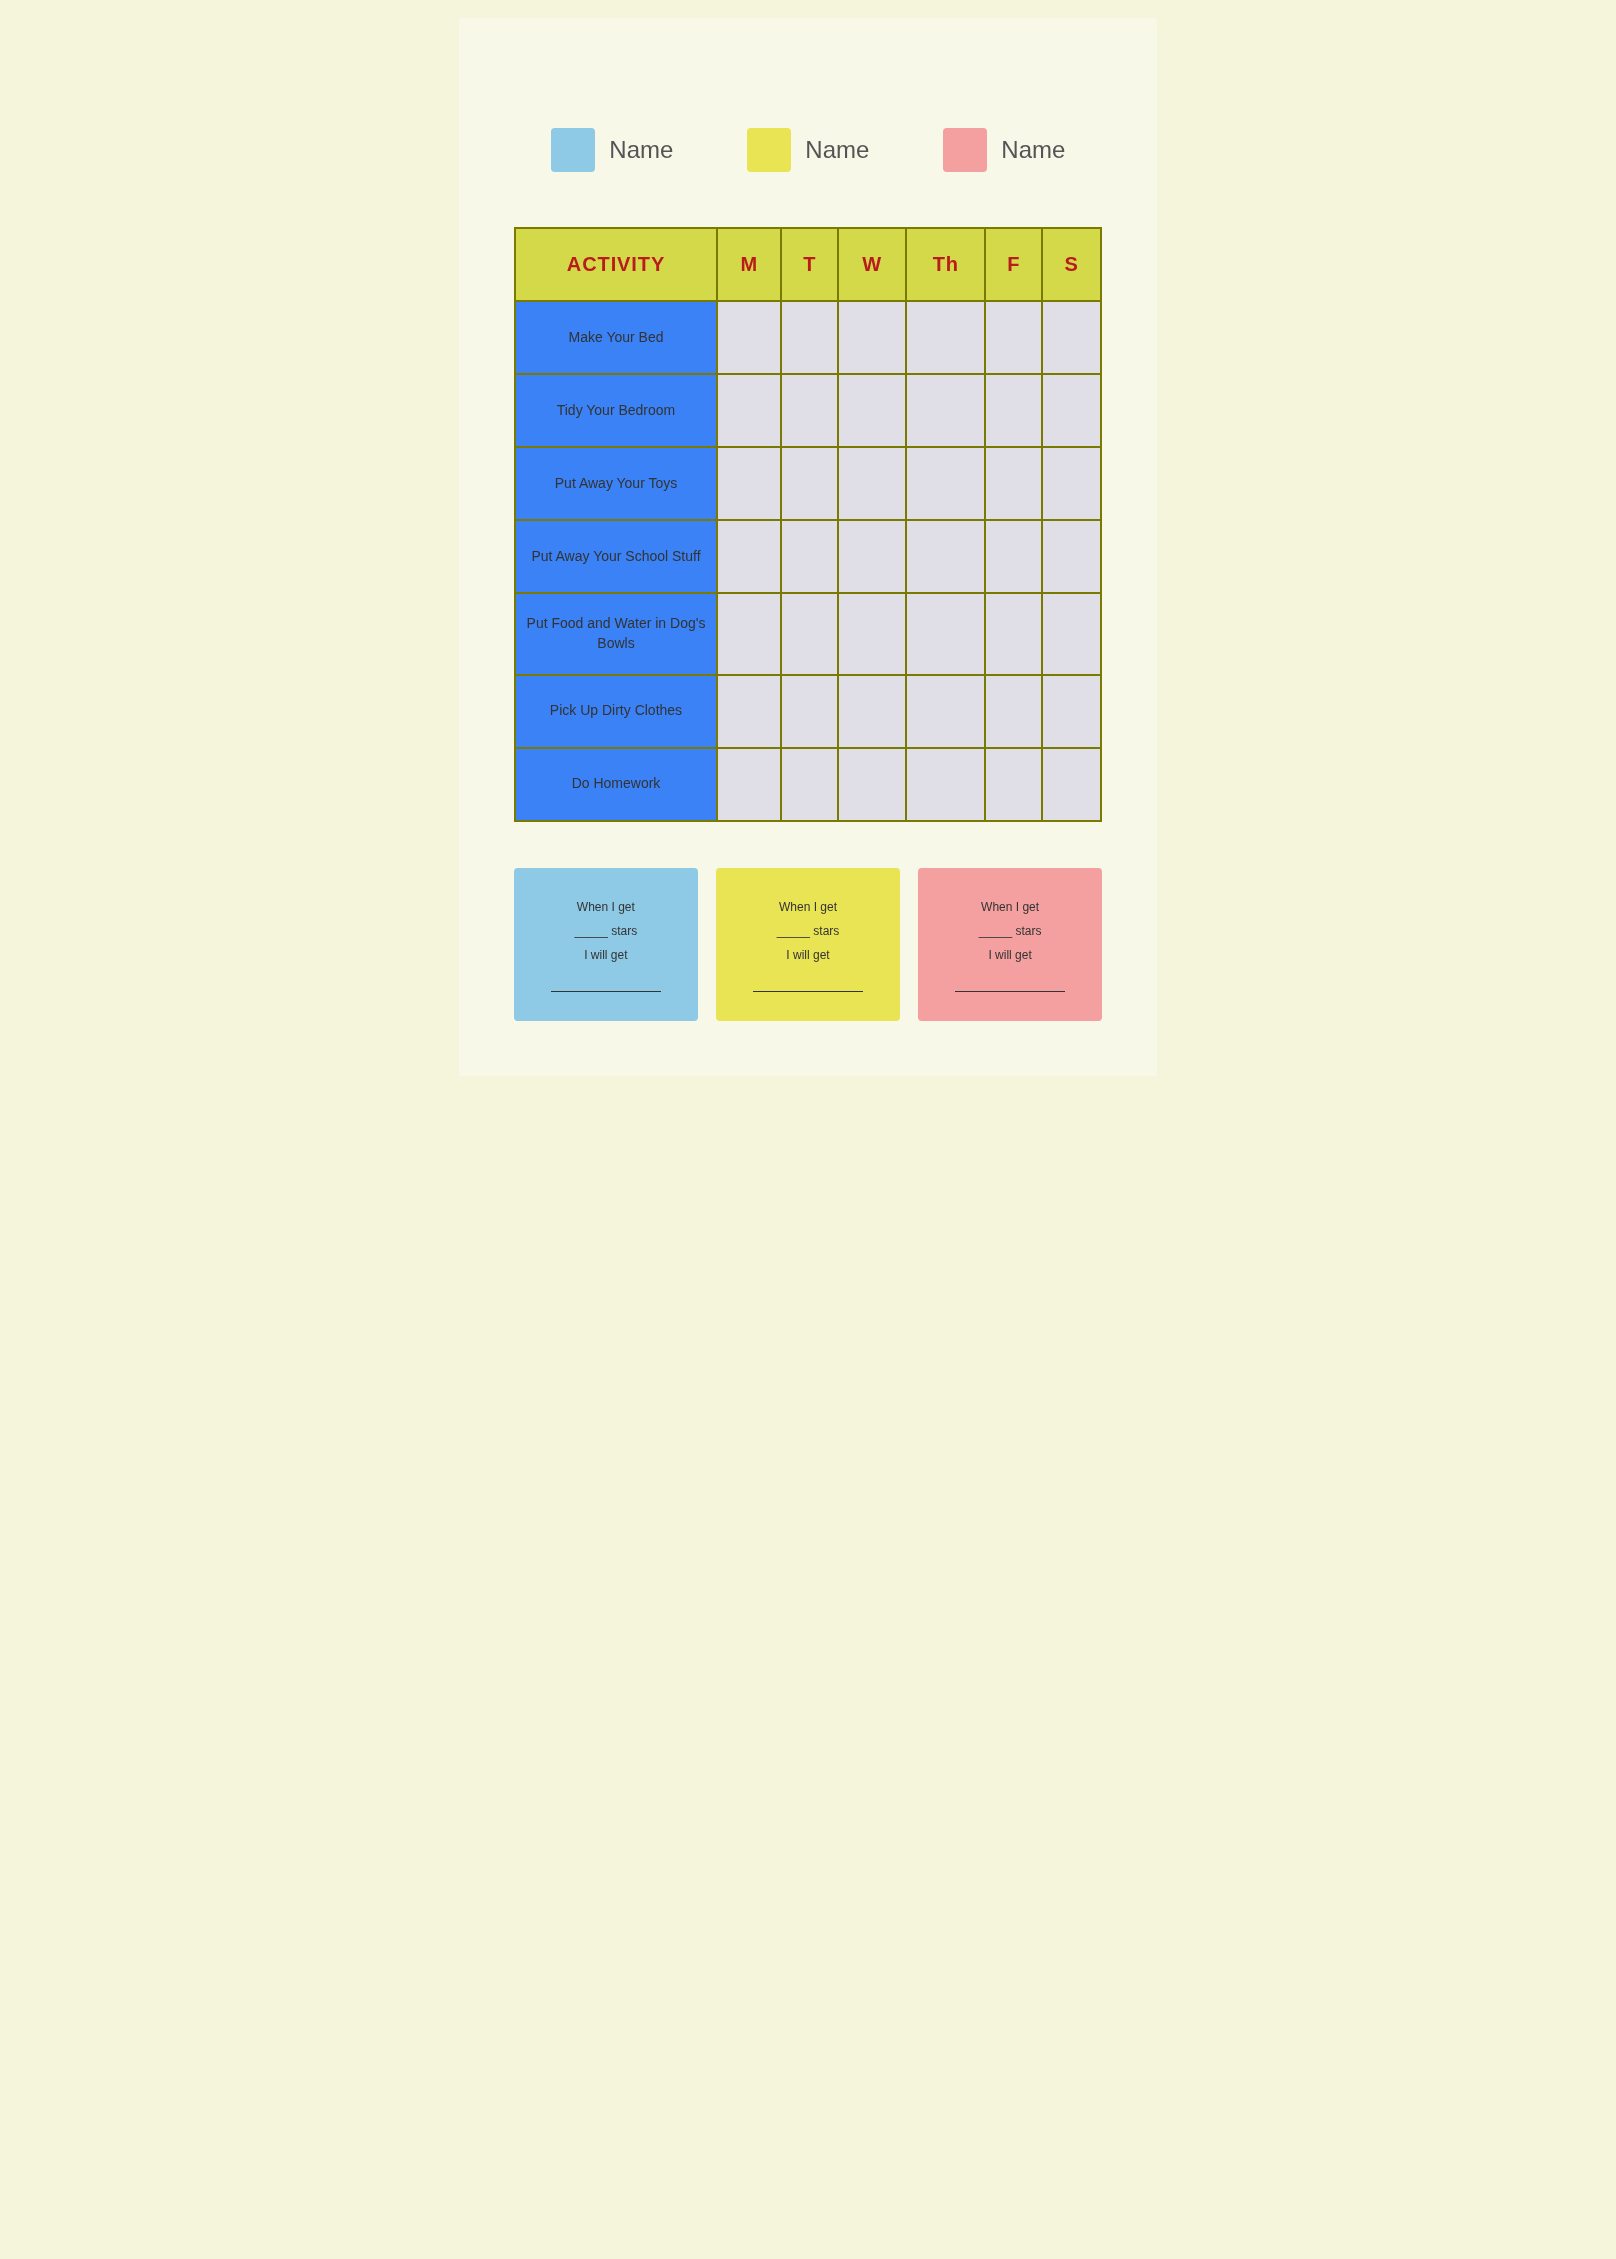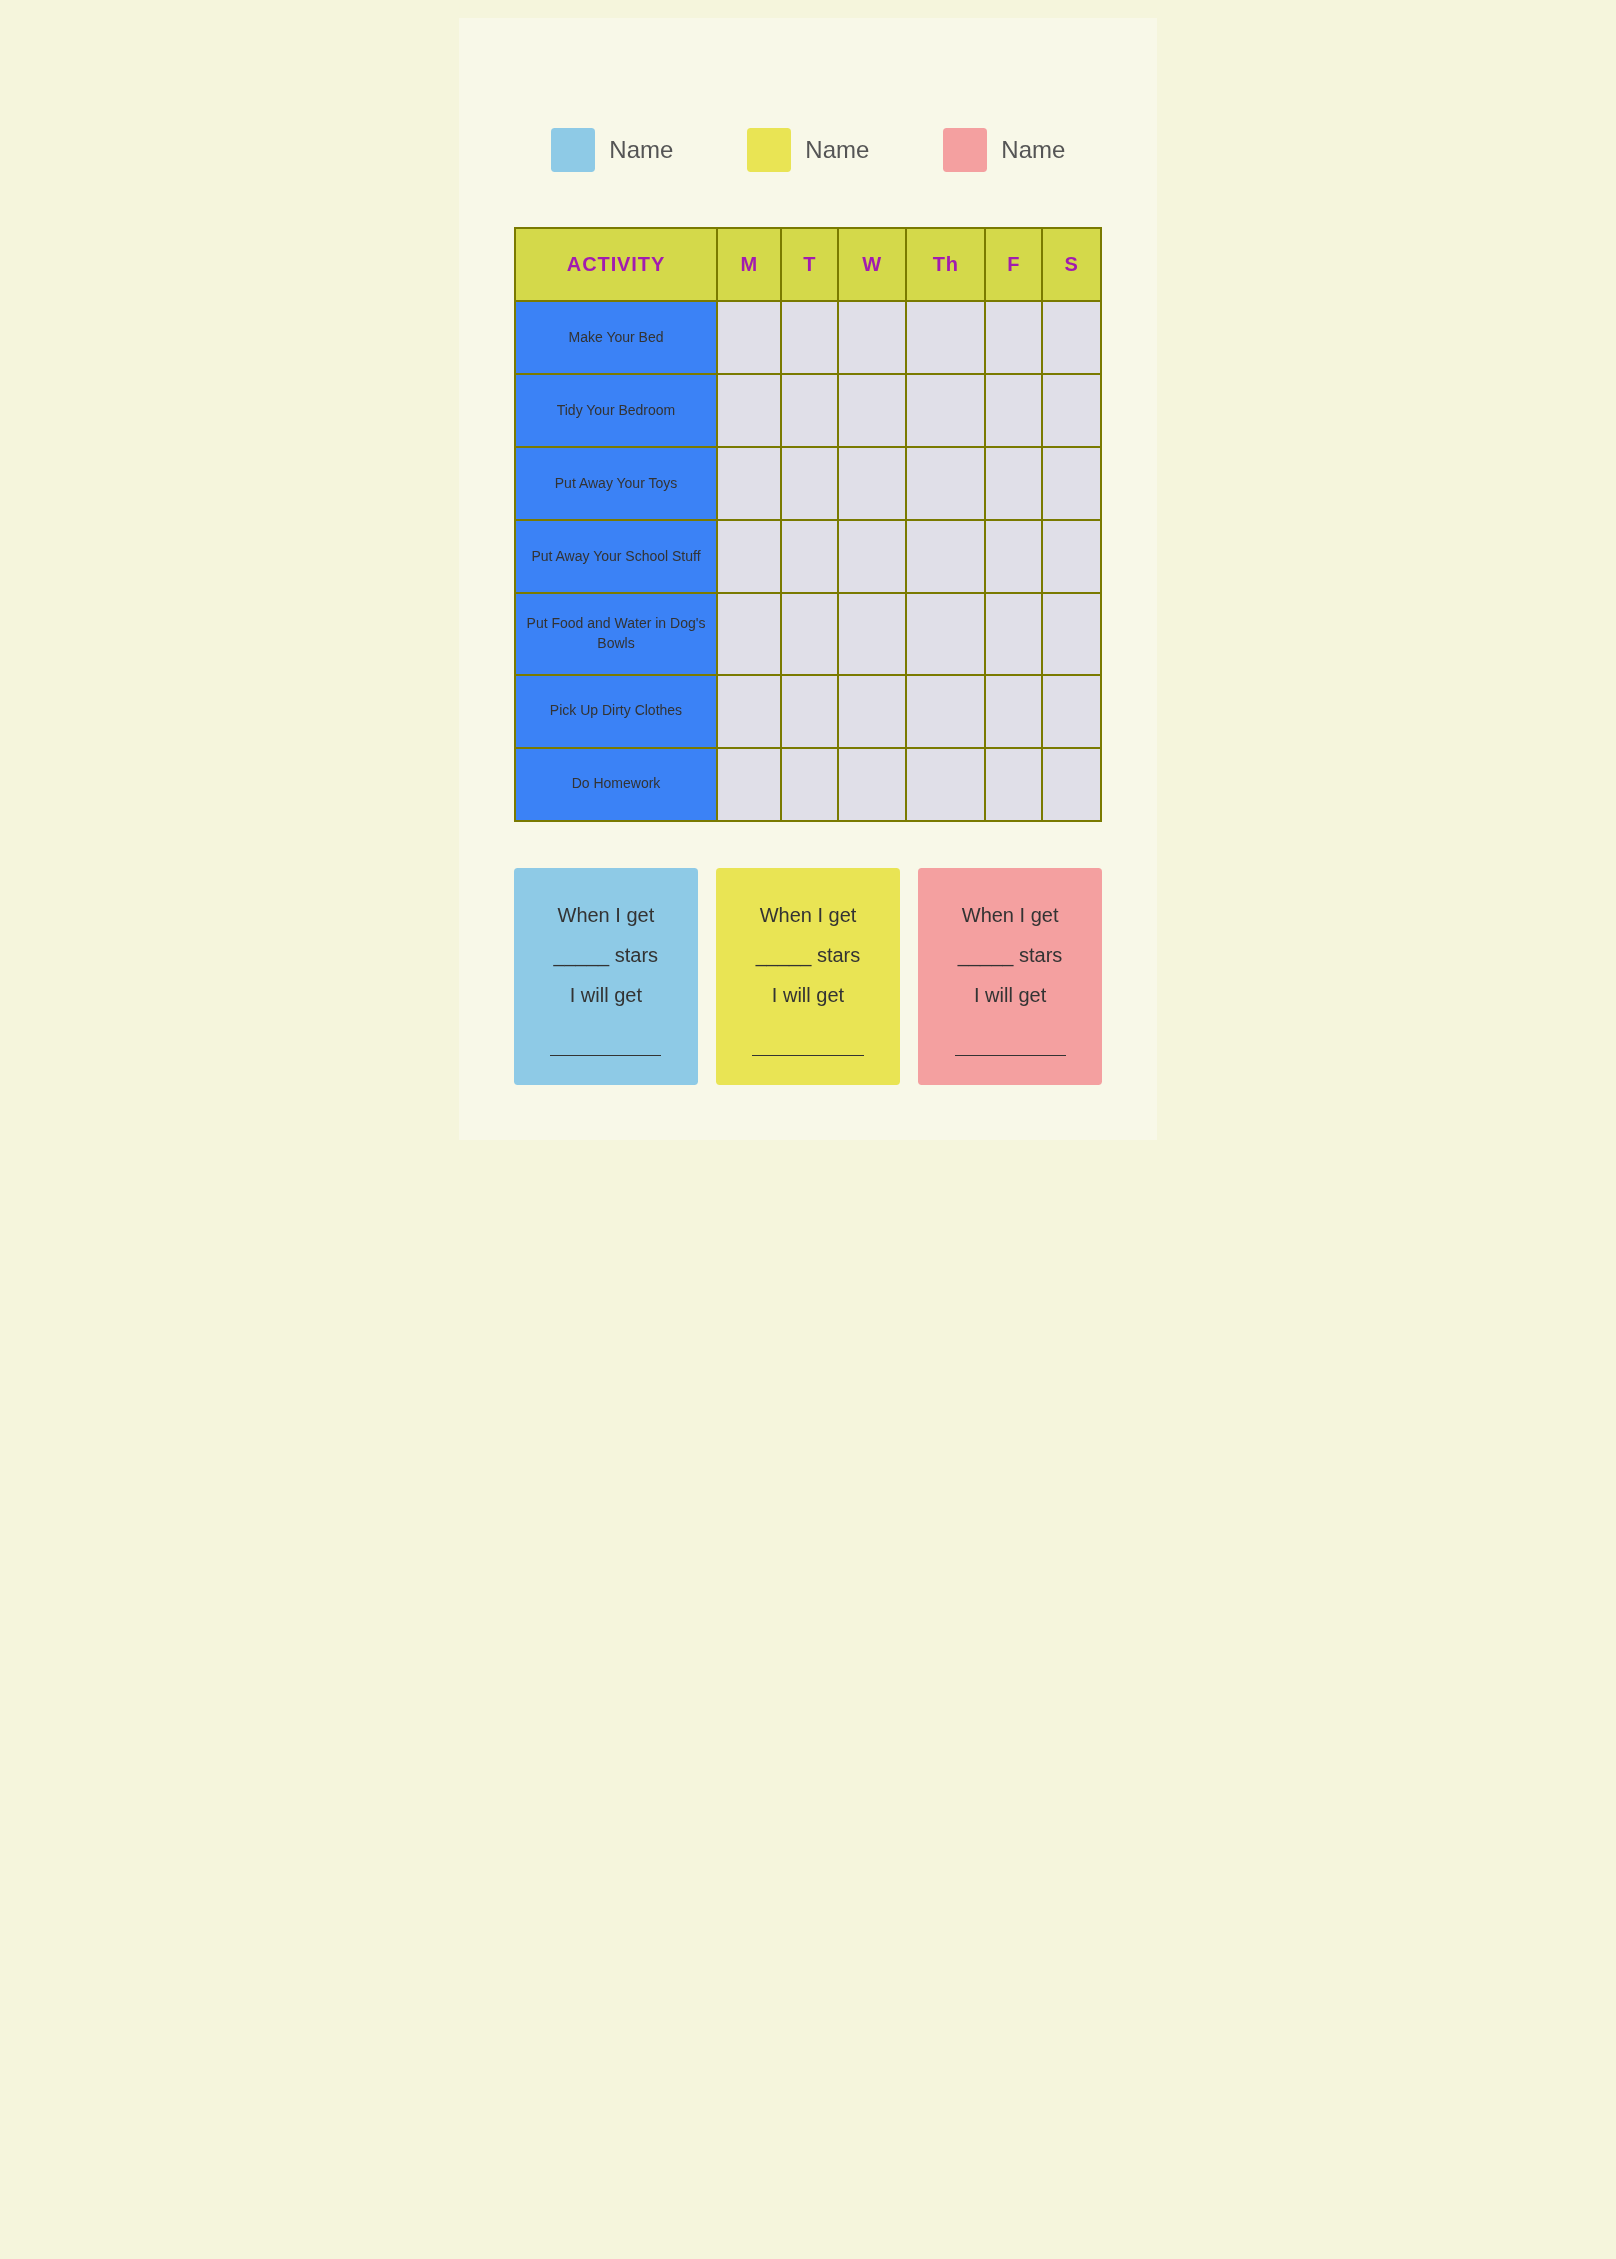--- a/index.html
+++ b/index.html
@@ -66,21 +66,21 @@
 
     .chart-table {
       width: 100%;
       border-collapse: collapse;
       border: 2.8px solid #7a7a00;
       margin-bottom: 46px;
     }
 
     .chart-table th {
       background-color: #d4d94a;
-      color: #a21caf;
+      color: #b91c1c;
       font-size: 20px;
       font-weight: 900;
       text-align: center;
       padding: 16.5px 9.2px;
       border: 2.3px solid #7a7a00;
       letter-spacing: 0.9px;
       font-family: Arial Black, Arial, sans-serif;
       margin-top: 32px;
     }
 
@@ -117,21 +117,21 @@
       justify-content: space-between;
       width: 100%;
       gap: 18.4px;
     }
 
     .reward-card {
       flex: 1;
       padding: 27.5px 23px;
       border-radius: 3.7px;
       text-align: center;
-      font-size: 20px;
+      font-size: 12px;
       line-height: 2.0;
       color: #333;
       font-family: Arial, sans-serif;
     }
 
     .reward-card .underline {
       display: inline-block;
       border-bottom: 1.8px solid #333;
       min-width: 110px;
       margin-bottom: 1.8px;

